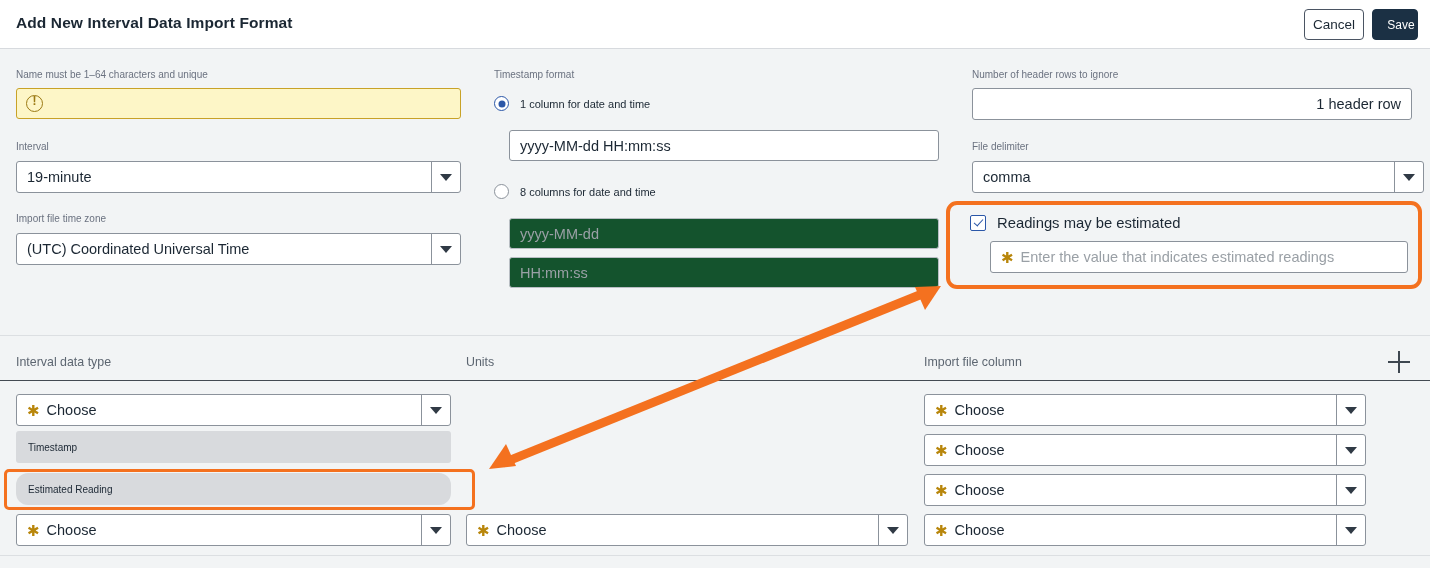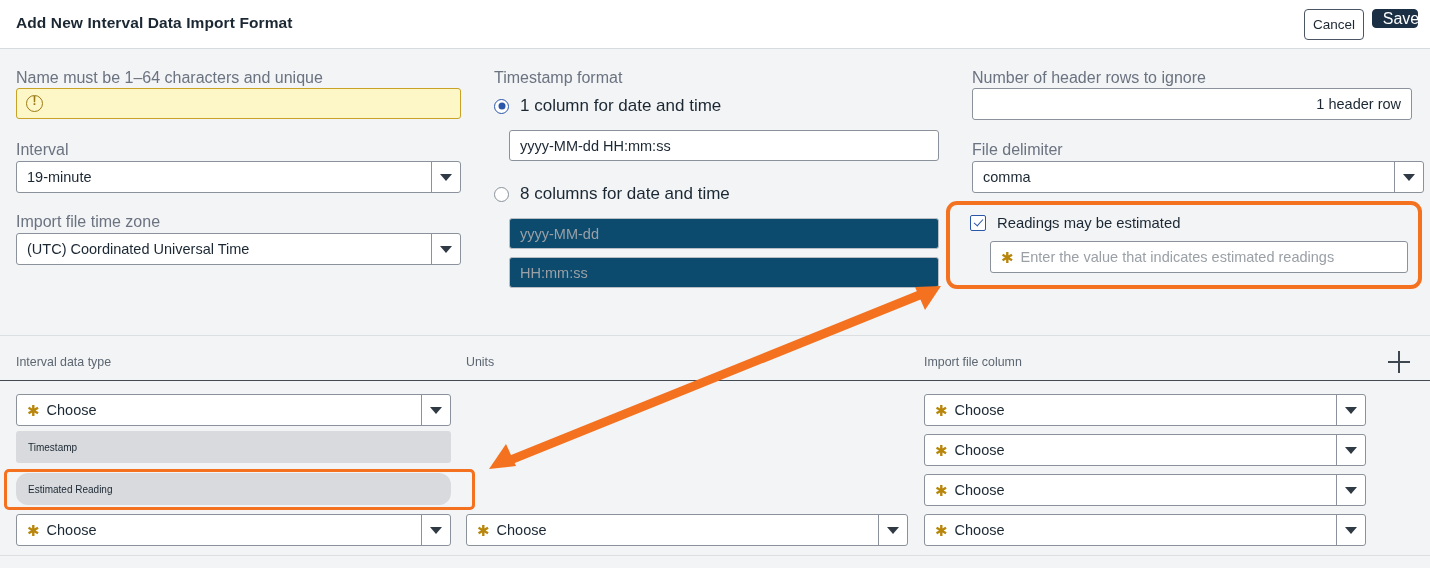--- a/index.html
+++ b/index.html
@@ -33,47 +33,47 @@
     width: 60px; height: 31px;
     background: #ffffff;
     border: 1px solid #4b5563;
     border-radius: 4px;
     color: #1b2733; font-size: 13.5px;
     display: flex; align-items: center; justify-content: center;
     cursor: pointer;
   }
   .btn-save {
     position: absolute; right: 12px; top: 9px;
-    width: 46px; height: 19px;
+    width: 46px; height: 31px;
     background: #1b3044;
     border: 1px solid #1b3044;
     border-radius: 4px;
-    color: #ffffff; font-size: 16px;
+    color: #ffffff; font-size: 12px;
     display: flex; align-items: center; justify-content: center;
     cursor: pointer;
     padding-left: 12px;
   }
 
   
   .fld-label {
     position: absolute;
-    font-size: 16px; color: #6b7280;
+    font-size: 10px; color: #6b7280;
     white-space: nowrap;
   }
   .inp {
     position: absolute;
     background: #ffffff;
     border: 1px solid #8b929b;
     border-radius: 3px;
     font-size: 14.5px; color: #1b2733;
     display: flex; align-items: center;
     padding: 0 10px;
   }
   .inp.disabled {
-    background: #0c4a6e;
+    background: #14532d;
     border-color: #b9bec4;
     color: #8b929b;
   }
   .inp .ph { color: #9aa0a6; }
   .sel {
     position: absolute;
     background: #ffffff;
     border: 1px solid #8b929b;
     border-radius: 3px;
     display: flex; align-items: stretch;
@@ -130,21 +130,21 @@
     border: 1.8px solid #2b57a8; background: #ffffff;
     position: relative; flex: none;
   }
   .radio.checked::after {
     content: ""; position: absolute;
     left: 50%; top: 50%; transform: translate(-50%,-50%);
     width: 7px; height: 7px; border-radius: 50%;
     background: #2b57a8;
   }
   .radio.off { border-color: #8b929b; }
-  .radio-label { margin-left: 11px; font-size: 17px; color: #1b2733; white-space: nowrap; }
+  .radio-label { margin-left: 11px; font-size: 11px; color: #1b2733; white-space: nowrap; }
 
   
   .cb-row { position: absolute; display: flex; align-items: center; cursor: pointer; }
   .cbox {
     width: 16px; height: 16px;
     border: 1.6px solid #2b57a8; background: #ffffff;
     border-radius: 2px; position: relative; flex: none;
   }
   .cbox.off { border-color: #8b929b; }
   .cbox.checked::after {

